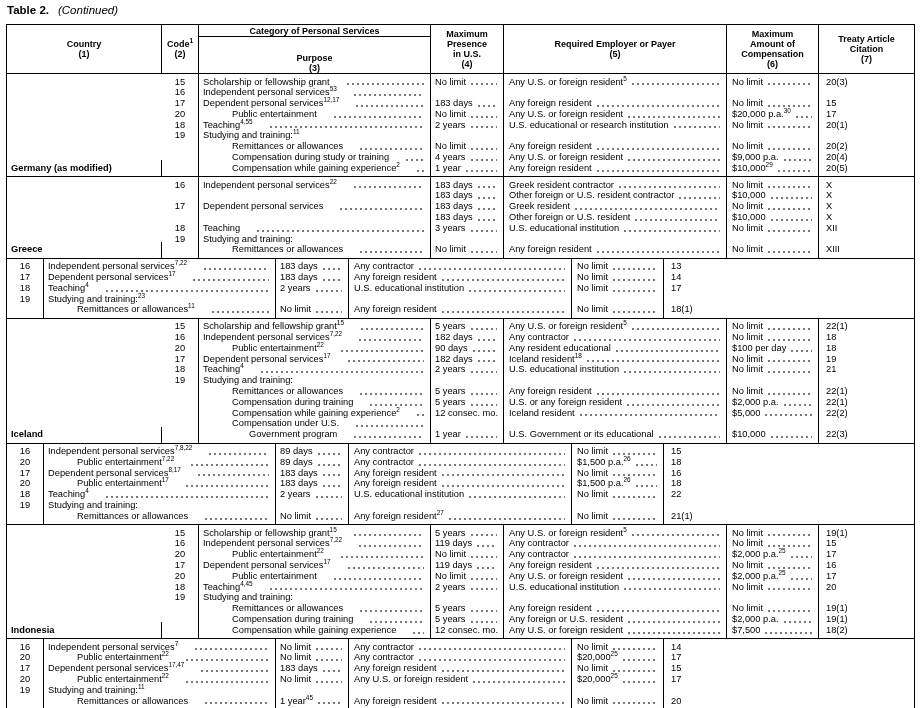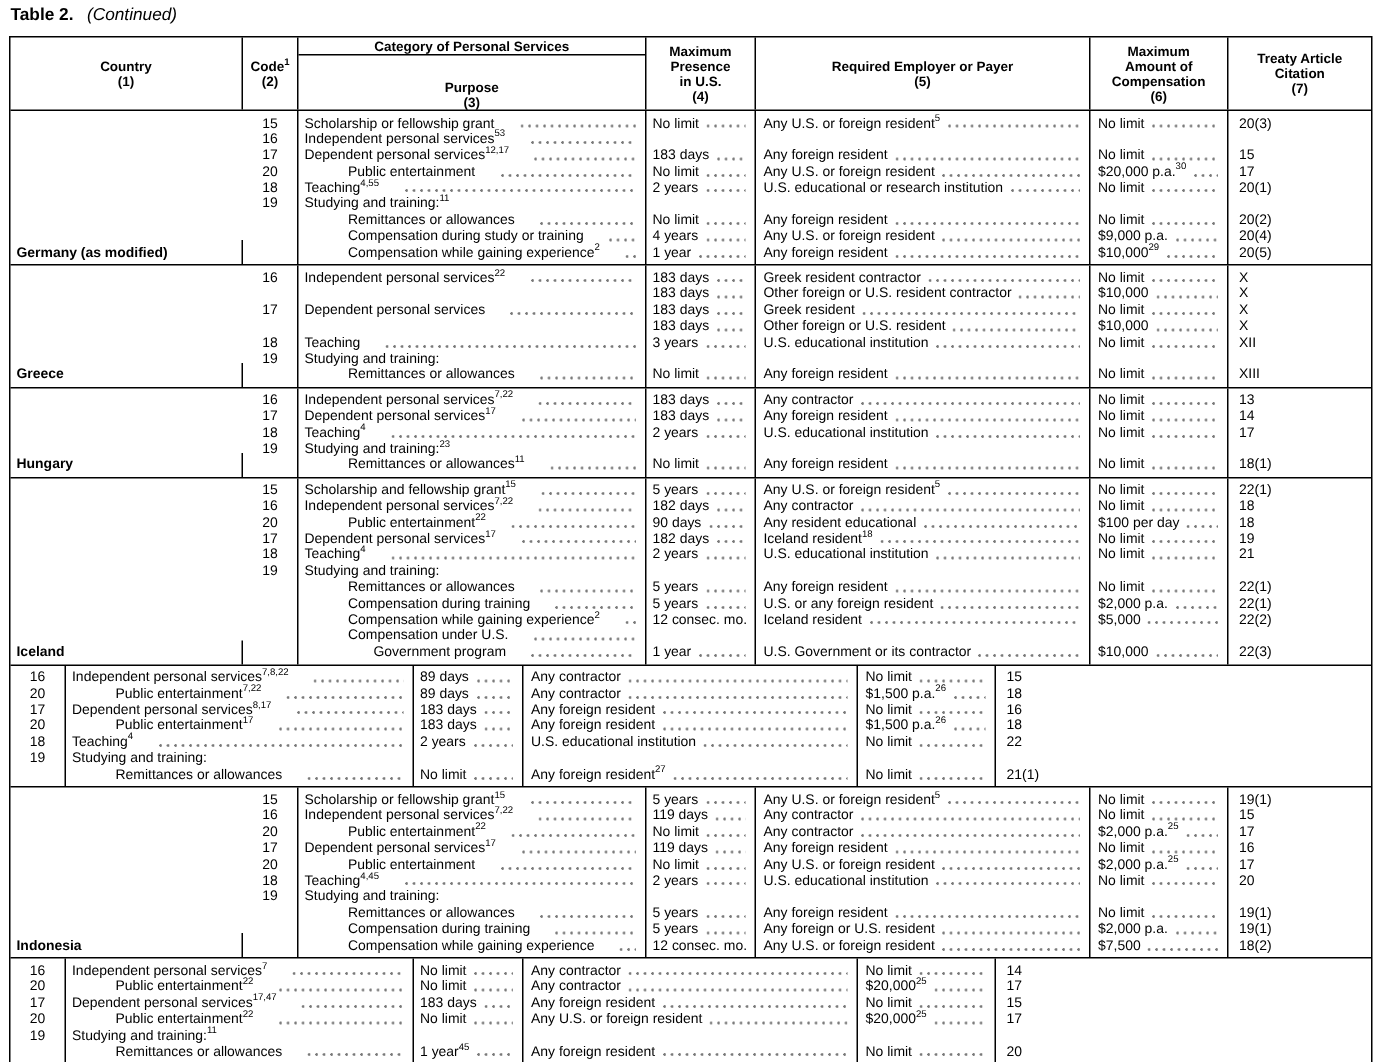--- a/index.html
+++ b/index.html
@@ -470,23 +470,20 @@
             </div>
             <div class="line">
               <span class="txt"></span>
             </div>
             <div class="line">
               <span class="txt">XIII</span>
             </div>
           </div>
         </div>
         <div class="section">
-          <div class="col c-country">
-            <div class="country-name">Hungary</div>
-          </div>
           <div class="col c-code">
             <div class="line">
               <span class="txt">16</span>
             </div>
             <div class="line">
               <span class="txt">17</span>
             </div>
             <div class="line">
               <span class="txt">18</span>
             </div>
@@ -767,21 +764,21 @@
               <span class="dots"></span>
             </div>
             <div class="line">
               <span class="txt">Iceland resident</span>
               <span class="dots"></span>
             </div>
             <div class="line">
               <span class="txt"></span>
             </div>
             <div class="line">
-              <span class="txt">U.S. Government or its contractor</span>
+              <span class="txt">U.S. Government or its educational</span>
               <span class="dots"></span>
             </div>
           </div>
           <div class="col c-amount">
             <div class="line">
               <span class="txt">No limit</span>
               <span class="dots"></span>
             </div>
             <div class="line">
               <span class="txt">No limit</span>

